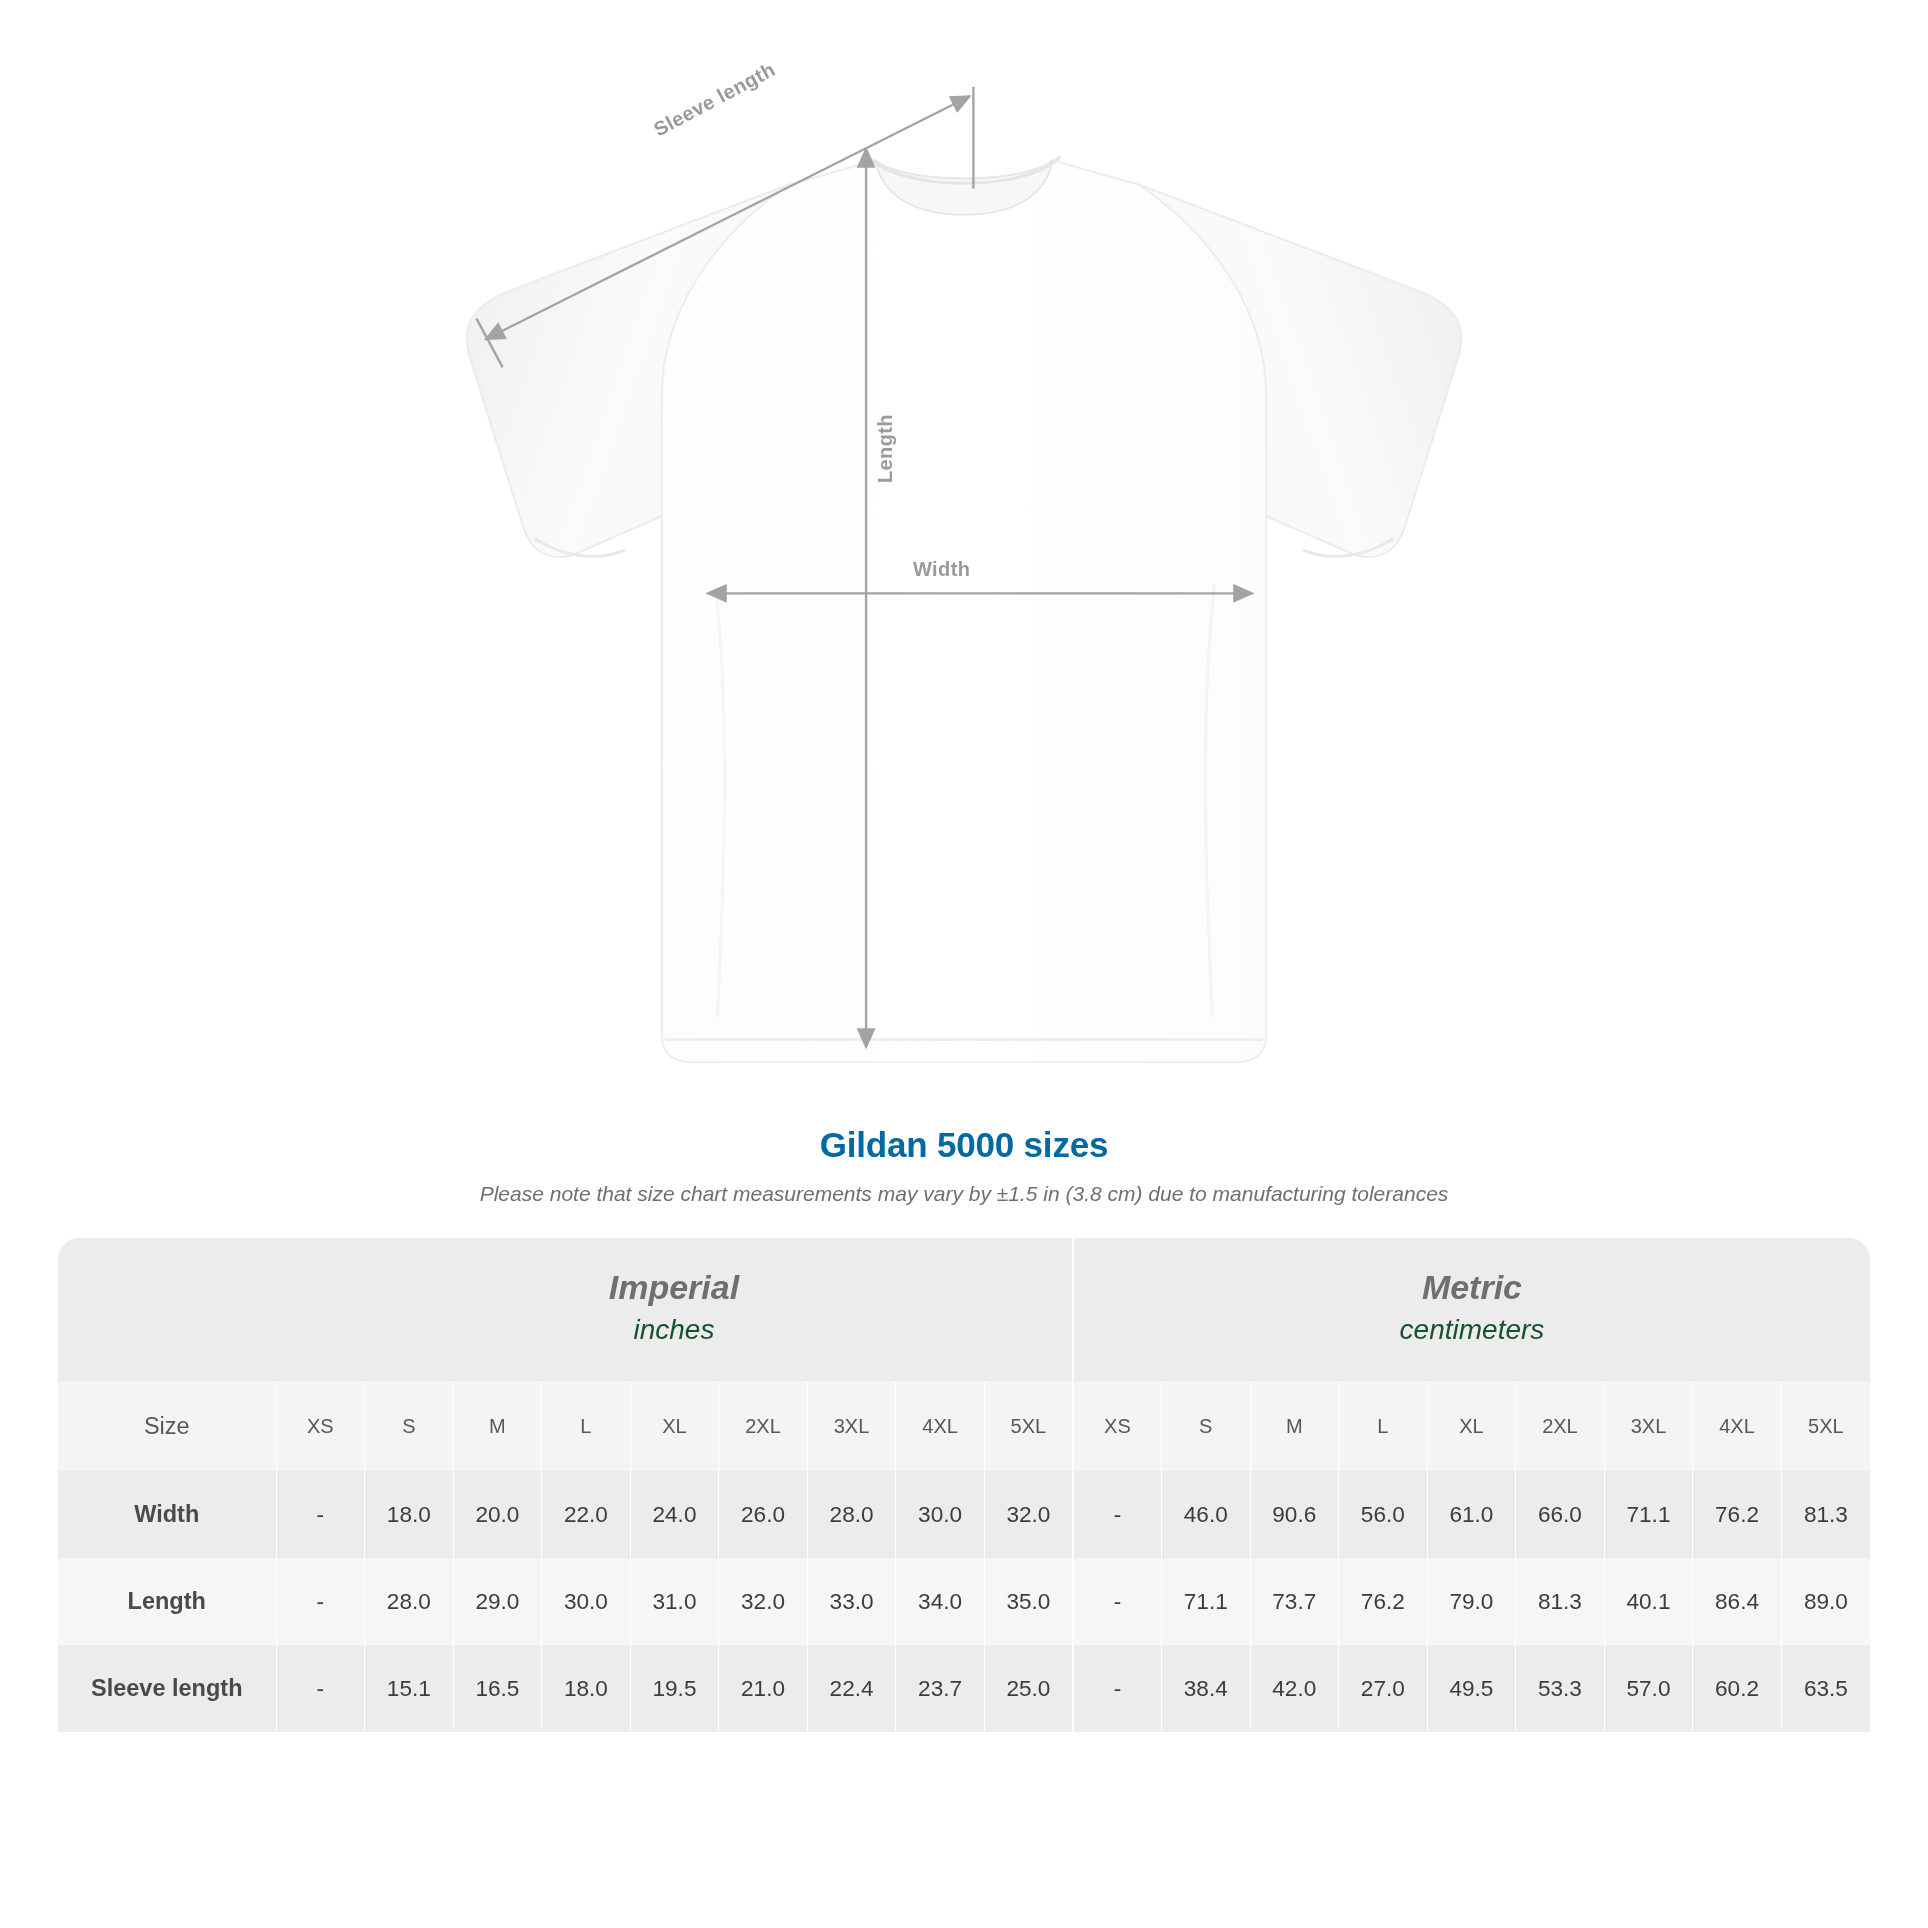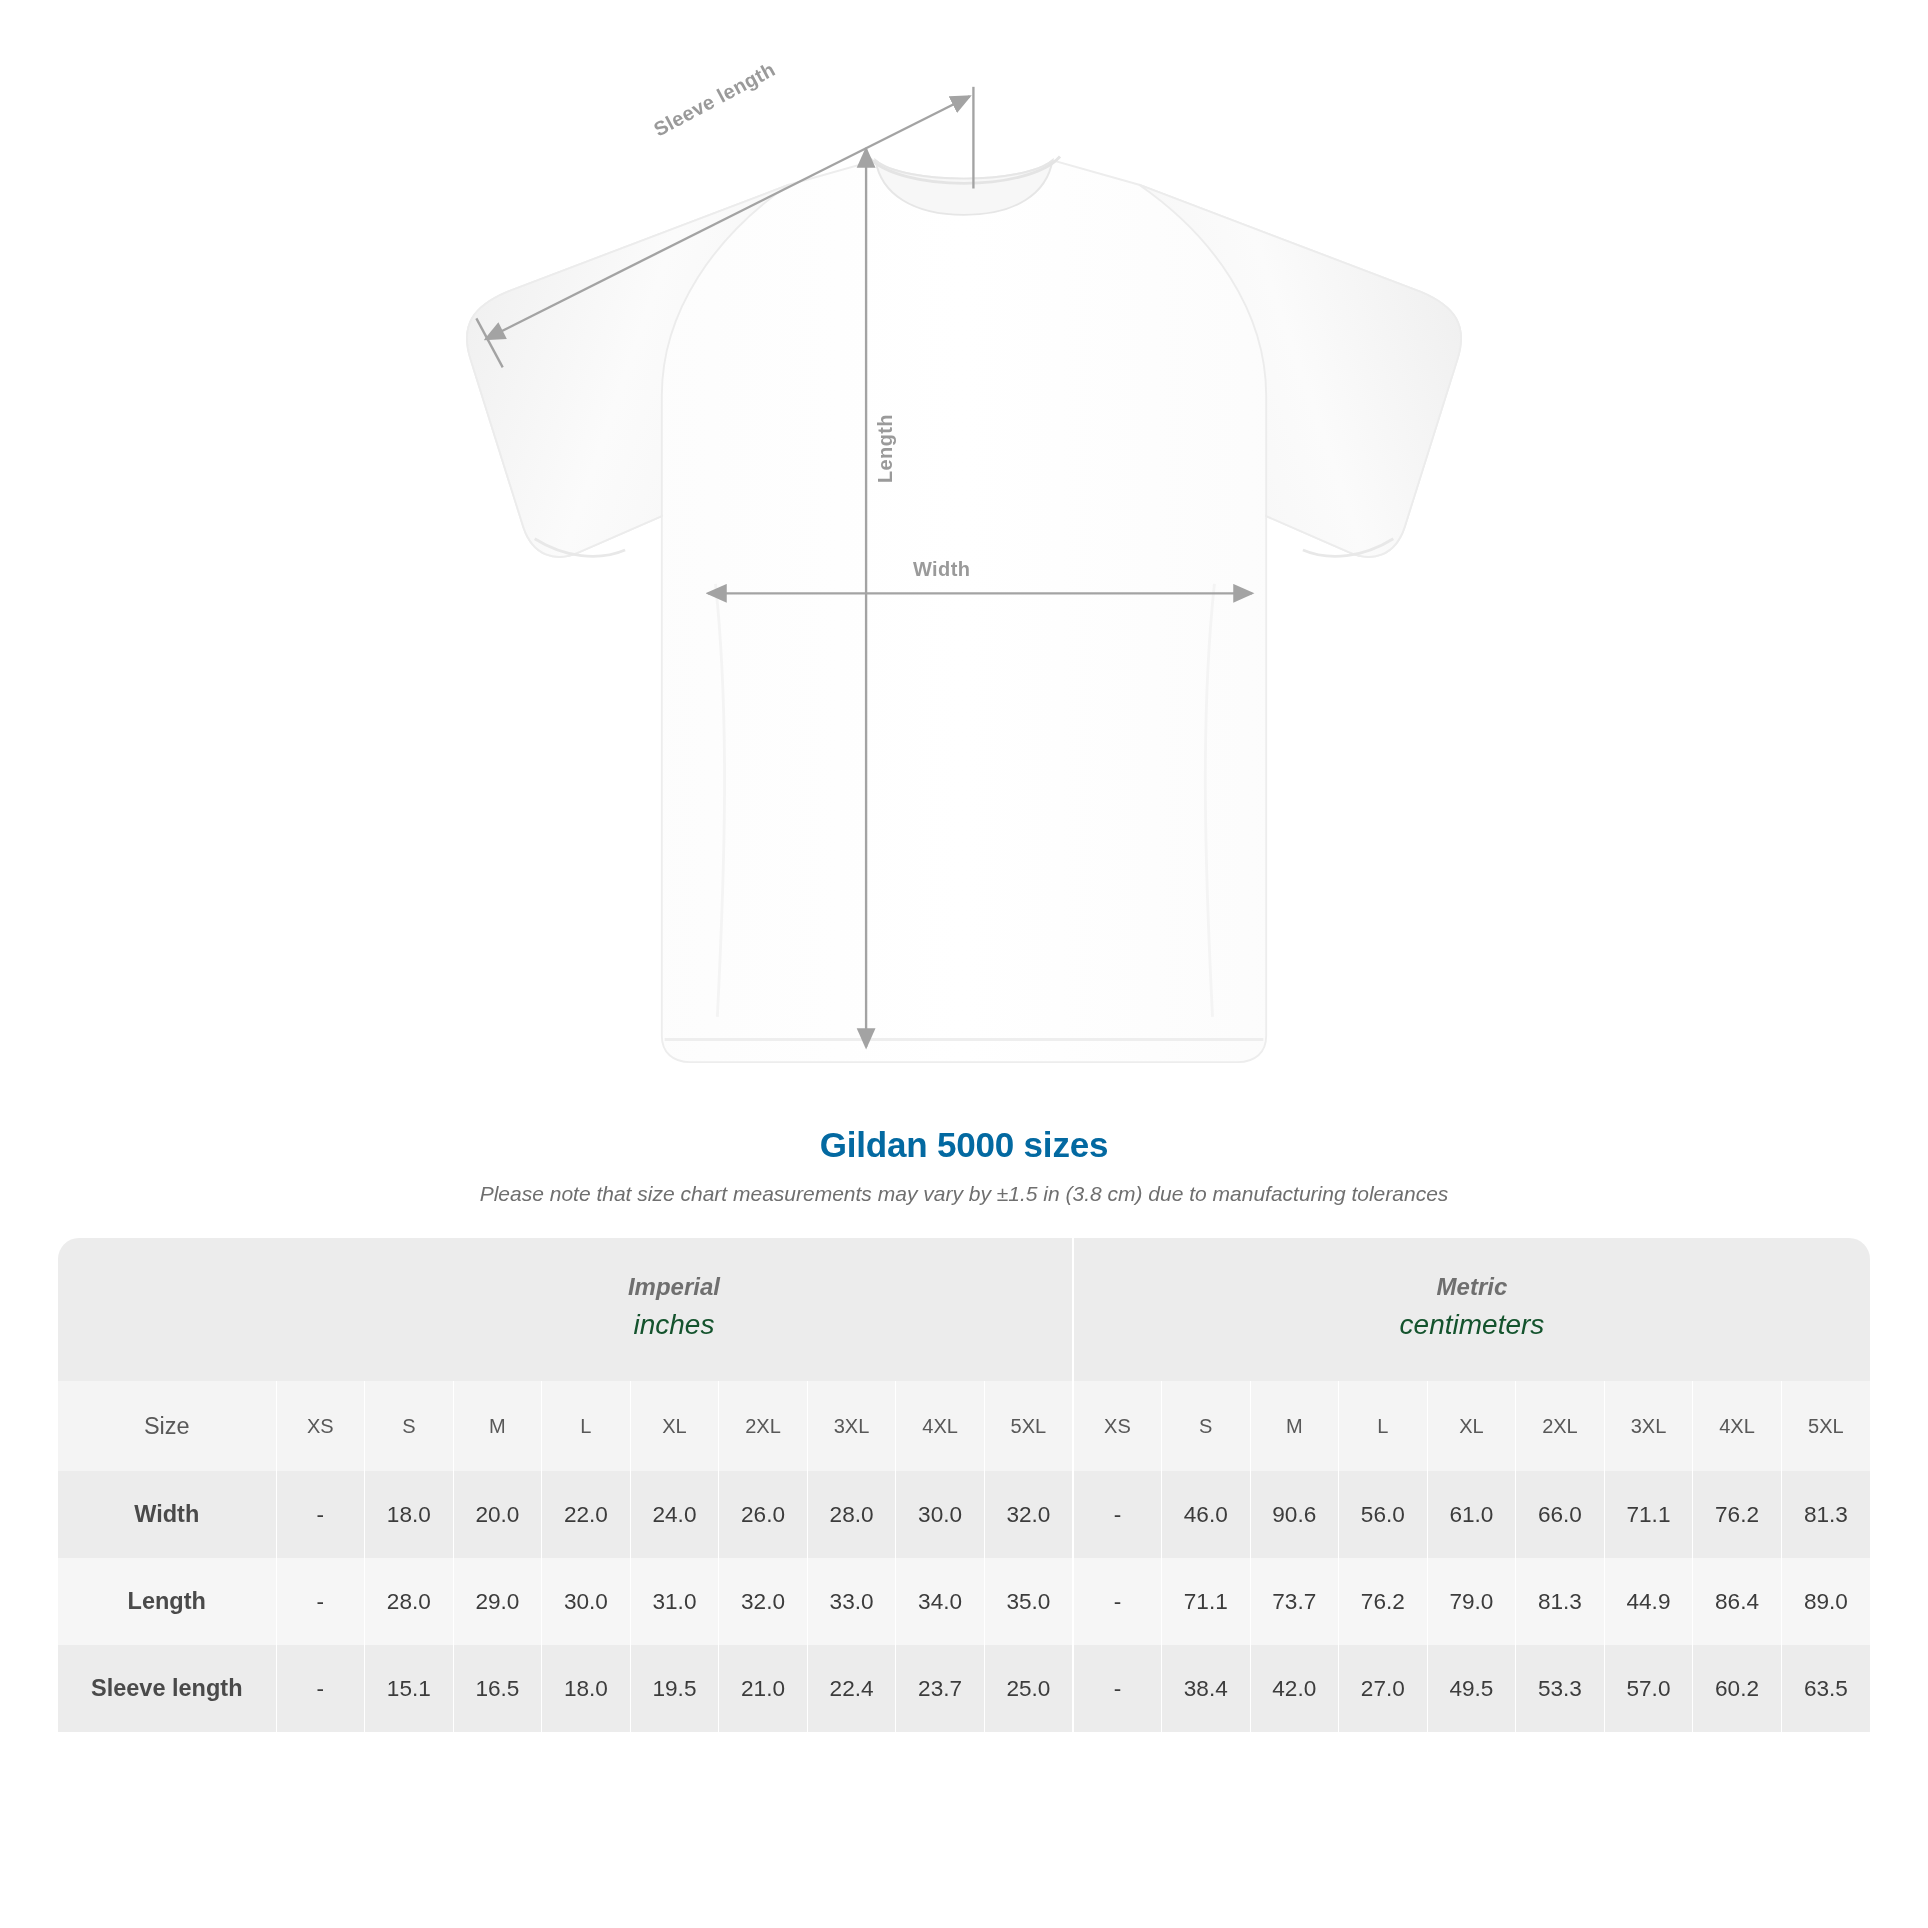--- a/index.html
+++ b/index.html
@@ -87,21 +87,21 @@
     font-weight: normal;
   }
 
   
   .unit-row td {
     background: #ececec;
     height: 143px;
     padding-bottom: 5.6px;
   }
   .unit-name {
-    font-size: 24px;
+    font-size: 34px;
     font-style: italic;
     font-weight: bold;
     color: #6f6f6f;
   }
   .unit-sub {
     margin-top: 7.5px;
     font-size: 28px;
     font-style: italic;
     color: #14532d;
   }
@@ -302,21 +302,21 @@
           <td class="cell-sep">32.0</td>
           <td class="cell-sep">33.0</td>
           <td class="cell-sep">34.0</td>
           <td class="cell-sep">35.0</td>
           <td class="col-sep">-</td>
           <td class="cell-sep">71.1</td>
           <td class="cell-sep">73.7</td>
           <td class="cell-sep">76.2</td>
           <td class="cell-sep">79.0</td>
           <td class="cell-sep">81.3</td>
-          <td class="cell-sep">44.9</td>
+          <td class="cell-sep">40.1</td>
           <td class="cell-sep">86.4</td>
           <td class="cell-sep">89.0</td>
         </tr>
 
         <tr class="data-row row-a">
           <td class="label-col">Sleeve length</td>
           <td class="cell-sep">-</td>
           <td class="cell-sep">15.1</td>
           <td class="cell-sep">16.5</td>
           <td class="cell-sep">18.0</td>

